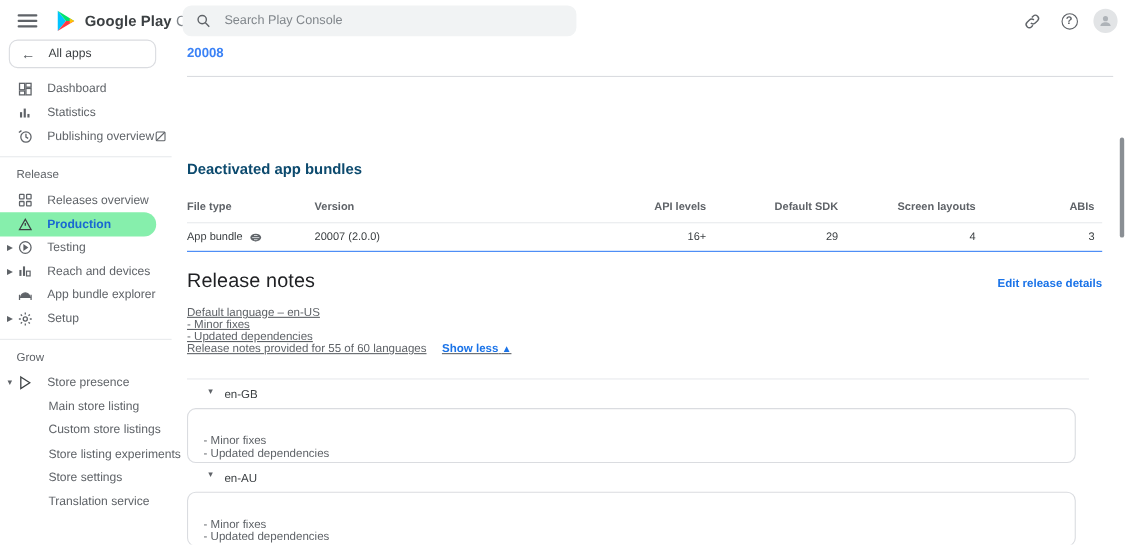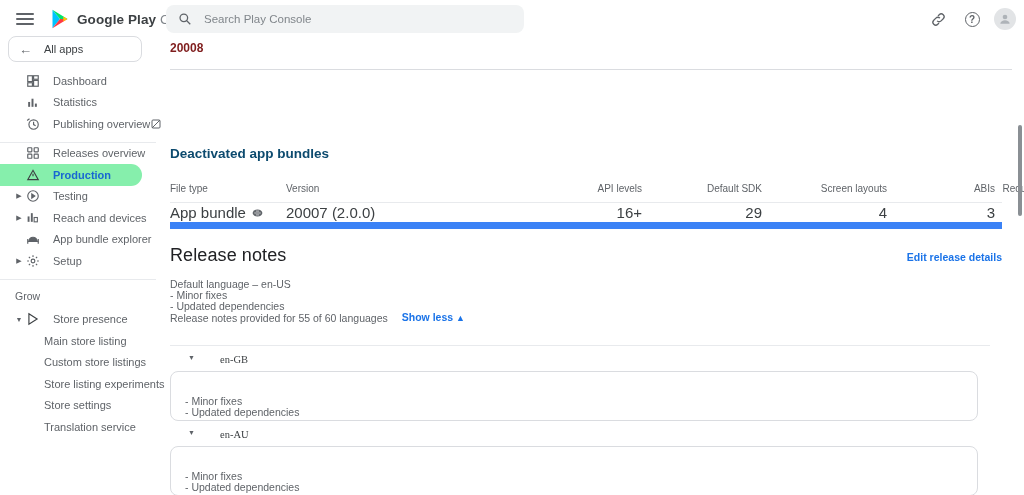--- a/index.html
+++ b/index.html
@@ -28,56 +28,56 @@
   .app-icon { width:24px; height:24px; border-radius:5px; background:#16505e; display:flex; align-items:center; justify-content:center; }
   .app-pill-label { font-size:10.5px; color:#3c4043; white-space:nowrap; }
   .avatar { width:22px; height:22px; border-radius:50%; background:#e2e4e6; display:flex; align-items:center; justify-content:center; cursor:pointer; }
 
   
   .sidebar { position:absolute; top:36px; left:0; width:156px; }
   .allapps-btn { margin:0 0 0 8px; width:134px; height:26px; border:1px solid #dadce0; border-radius:8px; display:flex; align-items:center; gap:12px; padding:0 10px; cursor:pointer; background:#fff; }
   .allapps-btn .arrow { color:#5f6368; font-size:13px; }
   .allapps-btn .lbl { font-size:11px; color:#3c4043; }
   .nav { margin-top:8px; }
-  .nav-item { height:21.5px; display:flex; align-items:center; color:#5f6368; font-size:11px; cursor:pointer; position:relative; padding-left:25px; }
+  .nav-item { height:21.5px; display:flex; align-items:center; color:#5f6368; font-size:11px; cursor:pointer; position:relative; padding-left:15px; }
   .nav-item .chev { width:10px; margin-left:-11px; margin-right:1px; font-size:7px; color:#5f6368; text-align:center; }
   .nav-item .nicon { width:15px; height:15px; margin-right:13px; flex:none; display:flex; align-items:center; justify-content:center; }
   .nav-item .label { flex:1; white-space:nowrap; }
   .nav-item .trail { margin-right:14px; color:#5f6368; }
   .nav-item.active { background:#86efac; border-radius:0 14px 14px 0; width:142px; color:#1967d2; font-weight:bold; }
   .nav-item.active .label { color:#1967d2; }
   .nav-divider { border-top:1px solid #e8eaed; margin:7px 0 0 0; }
   .nav-section { font-size:10.5px; color:#5f6368; padding:10px 0 7px 15px; }
   .nav-sub { padding-left:44px; }
   .badge { margin-right:18px; font-size:10.5px; color:#5f6368; }
 
   
   .main { position:absolute; left:170px; top:38px; width:842px; }
-  .page-number { font-size:12px; font-weight:bold; color:#7f1d1d; margin-top:3px; }
+  .page-number { font-size:12px; font-weight:bold; color:#3b82f6; margin-top:3px; }
   .top-divider { border-top:1px solid #dadce0; margin-top:14px; width:842px; }
   .section-title { font-size:13.5px; font-weight:bold; color:#0c4a6e; margin-top:76px; }
   .bundle-table { margin-top:14px; width:832px; }
   .trow { display:grid; grid-template-columns:116px 210px 150px 120px 125px 108px 87px 36px; align-items:center; }
-  .trow.head { height:28px; font-size:10px; color:#5f6368; border-bottom:1px solid #e8eaed; }
-  .trow.body { height:26px; font-size:15px; color:#3c4043; border-bottom:7px solid #3b82f6; }
+  .trow.head { height:28px; font-size:10px; color:#5f6368; border-bottom:1px solid #e8eaed;font-weight:bold; }
+  .trow.body { height:26px; font-size:10px; color:#3c4043; border-bottom:1px solid #3b82f6; }
   .trow .c { text-align:right; padding-right:4px; }
   .trow .l { text-align:left; }
   .file-cell { display:flex; align-items:center; gap:5px; }
 
   .rn-header { display:flex; align-items:baseline; justify-content:space-between; margin-top:16px; width:832px; }
   .rn-title { font-size:18px; color:#202124; font-weight:500; letter-spacing:0.1px; }
   .rn-edit { font-size:10.5px; color:#1a73e8; font-weight:bold; cursor:pointer; }
   .rn-meta { margin-top:13px; font-size:10.5px; color:#5f6368; line-height:11px; }
-  .rn-meta div { margin-bottom:0; }
+  .rn-meta div { margin-bottom:0;text-decoration:underline; }
   .rn-provided { display:flex; gap:14px; align-items:center; }
   .show-less { color:#1a73e8; font-weight:bold; cursor:pointer; }
   .show-less .up { font-size:9px; }
 
   .lang-area { margin-top:21px; border-top:1px solid #e8eaed; width:820px; }
-  .lang-row { display:flex; gap:24px; padding:8px 0 6px 18px; font-size:10.5px; color:#3c4043; cursor:pointer;font-family:Liberation Serif, serif; }
+  .lang-row { display:flex; gap:8px; padding:8px 0 6px 18px; font-size:10.5px; color:#3c4043; cursor:pointer; }
   .lang-row .tri { font-size:7px; color:#5f6368; width:8px; }
   .lang-box { border:1px solid #dadce0; border-radius:8px; width:808px; height:50px; padding:24px 0 0 14px; font-size:10.5px; color:#5f6368; line-height:11px; }
 
   .scroll-thumb { position:absolute; right:2px; top:125px; width:4px; height:91px; background:#8a8f94; border-radius:2px; }
 </style>
 </head>
 <body>
 
 <div class="topbar">
   <div class="hamburger">
@@ -166,20 +166,21 @@
       <span class="label">Publishing overview</span>
       <span class="trail">
         <svg width="12" height="12" viewBox="0 0 24 24" fill="none" stroke="#5f6368" stroke-width="2">
           <rect x="4" y="4" width="16" height="16" rx="2"></rect>
             <line x1="4" y1="20" x2="20" y2="4"></line>
         </svg>
       </span>
     </div>
 
     <div class="nav-divider"></div>
+    <div class="nav-section">Release</div>
 
     <div class="nav-item">
       <span class="nicon">
         <svg width="14" height="14" viewBox="0 0 24 24" fill="none" stroke="#5f6368" stroke-width="2">
           <rect x="3" y="3" width="7" height="7" rx="1"></rect>
             <rect x="14" y="3" width="7" height="7" rx="1"></rect>
           <rect x="3" y="14" width="7" height="7" rx="1"></rect>
             <rect x="14" y="14" width="7" height="7" rx="1"></rect>
         </svg>
       </span>

